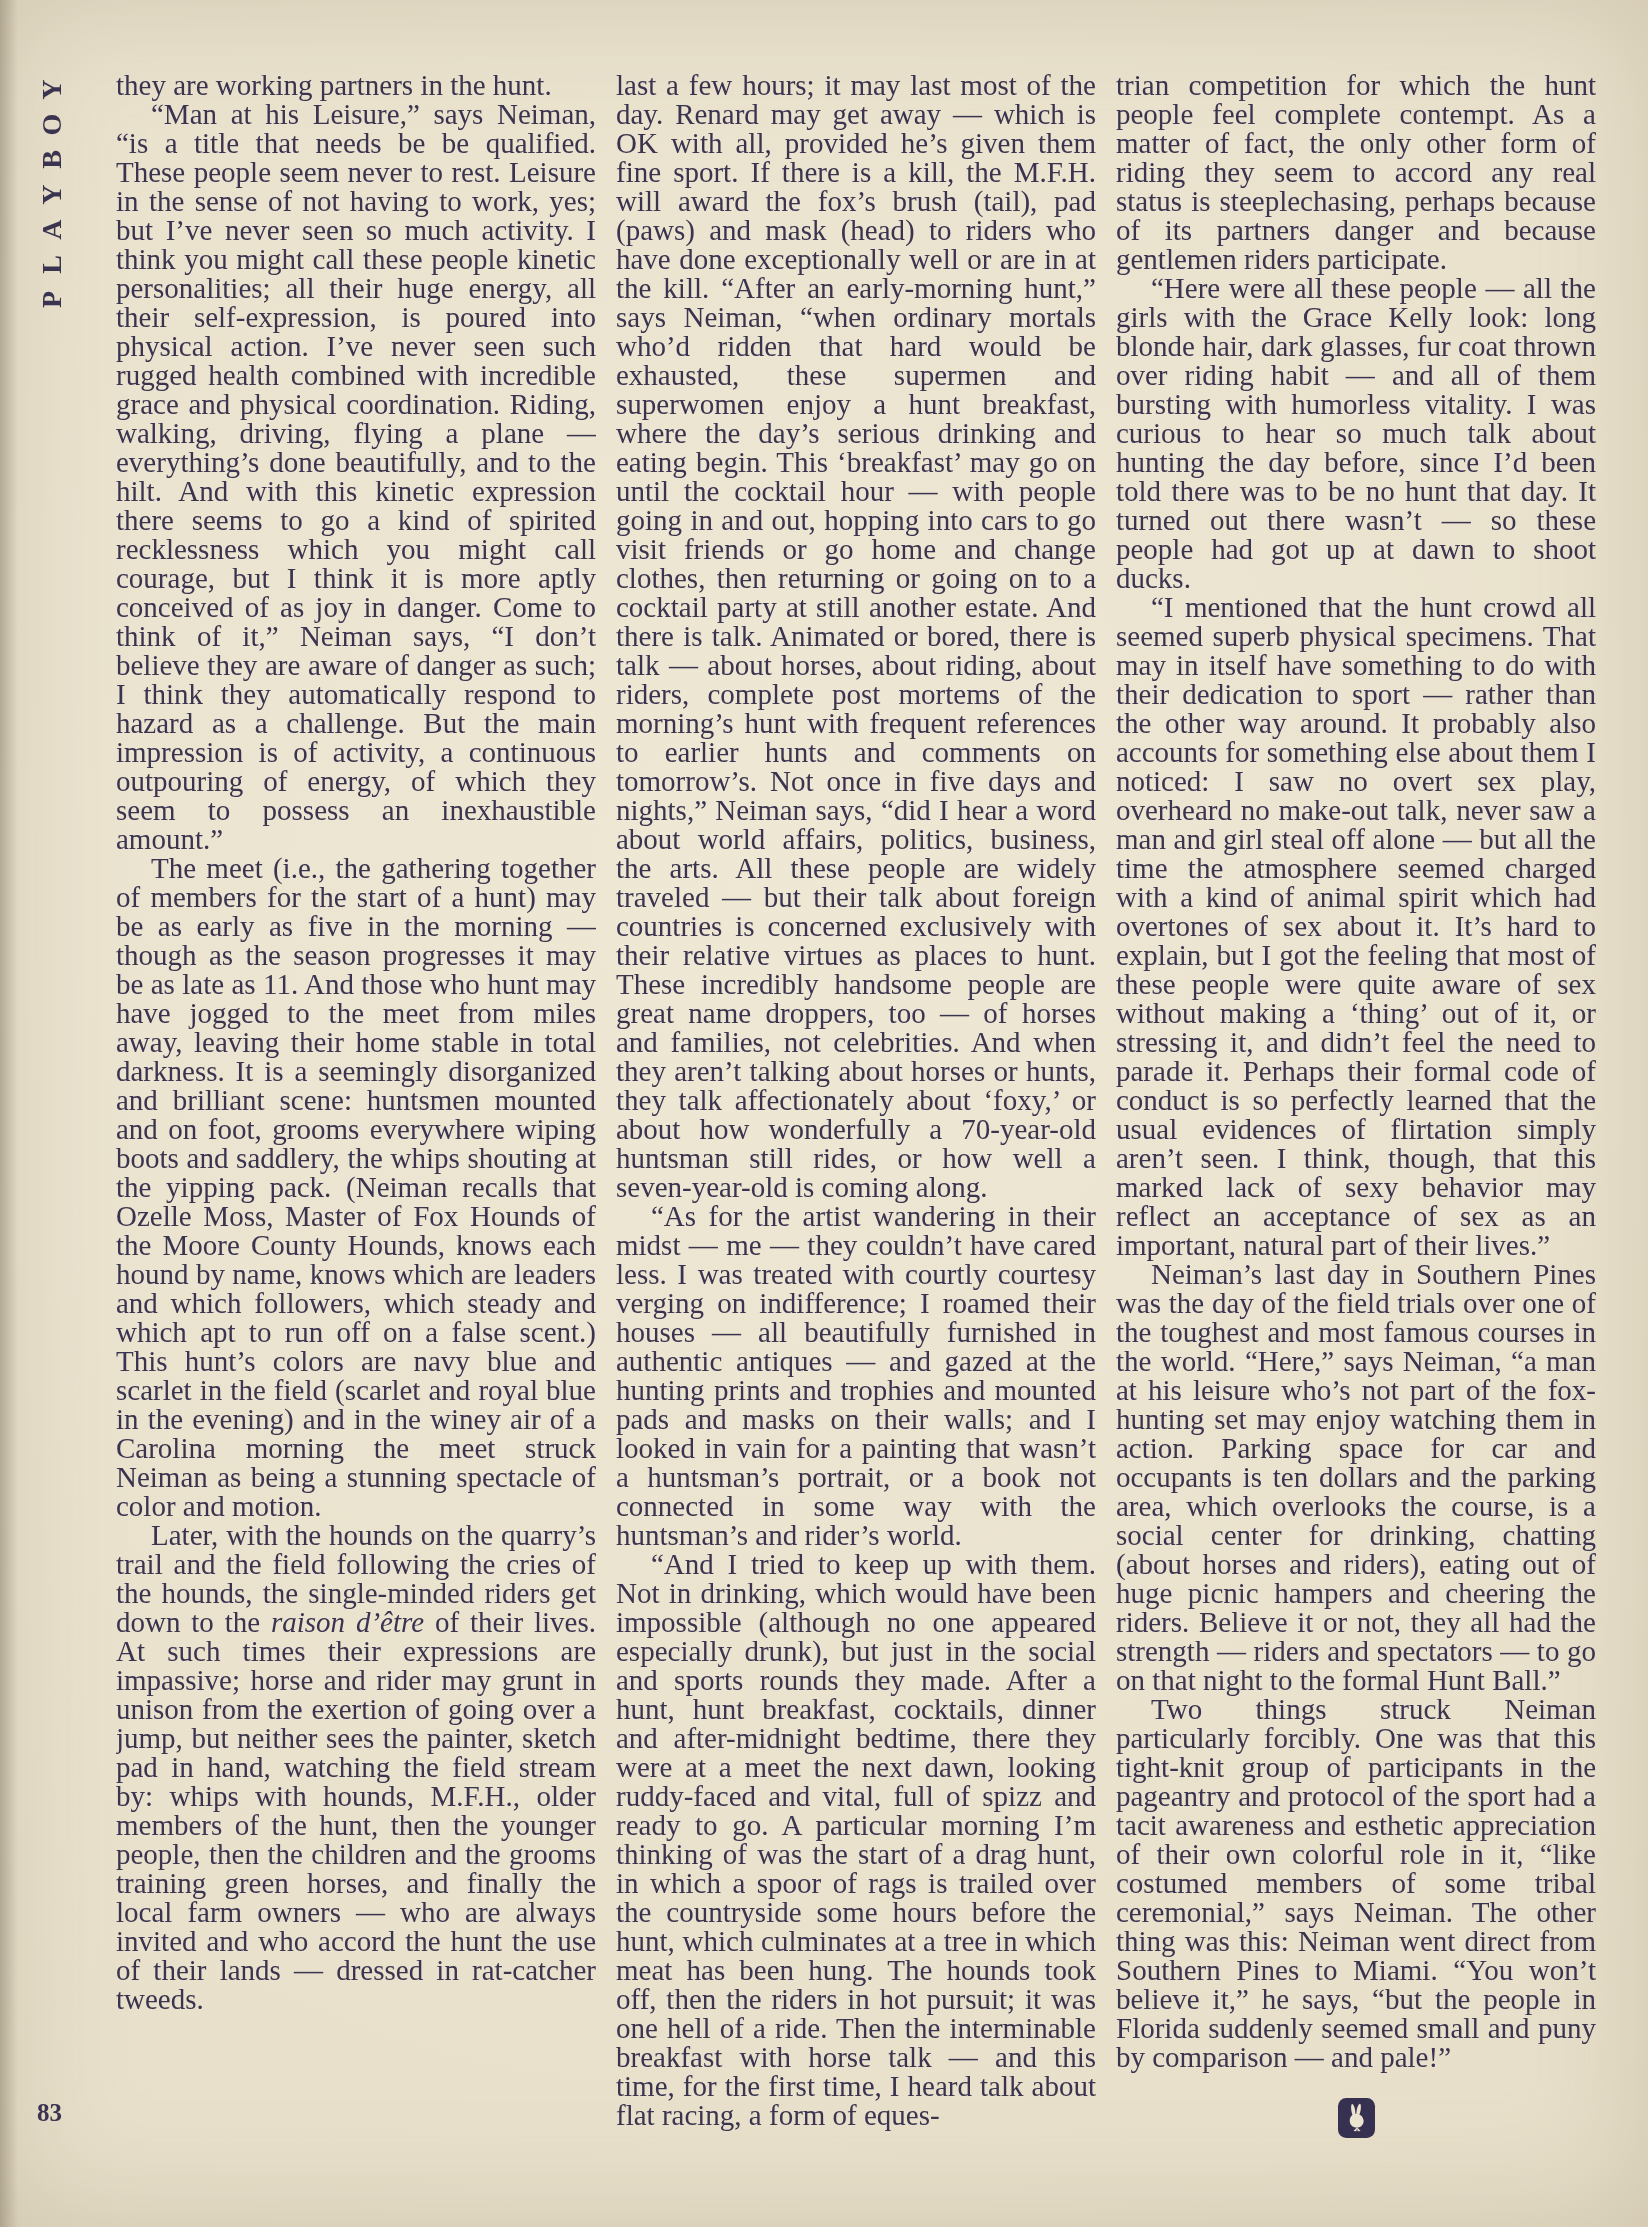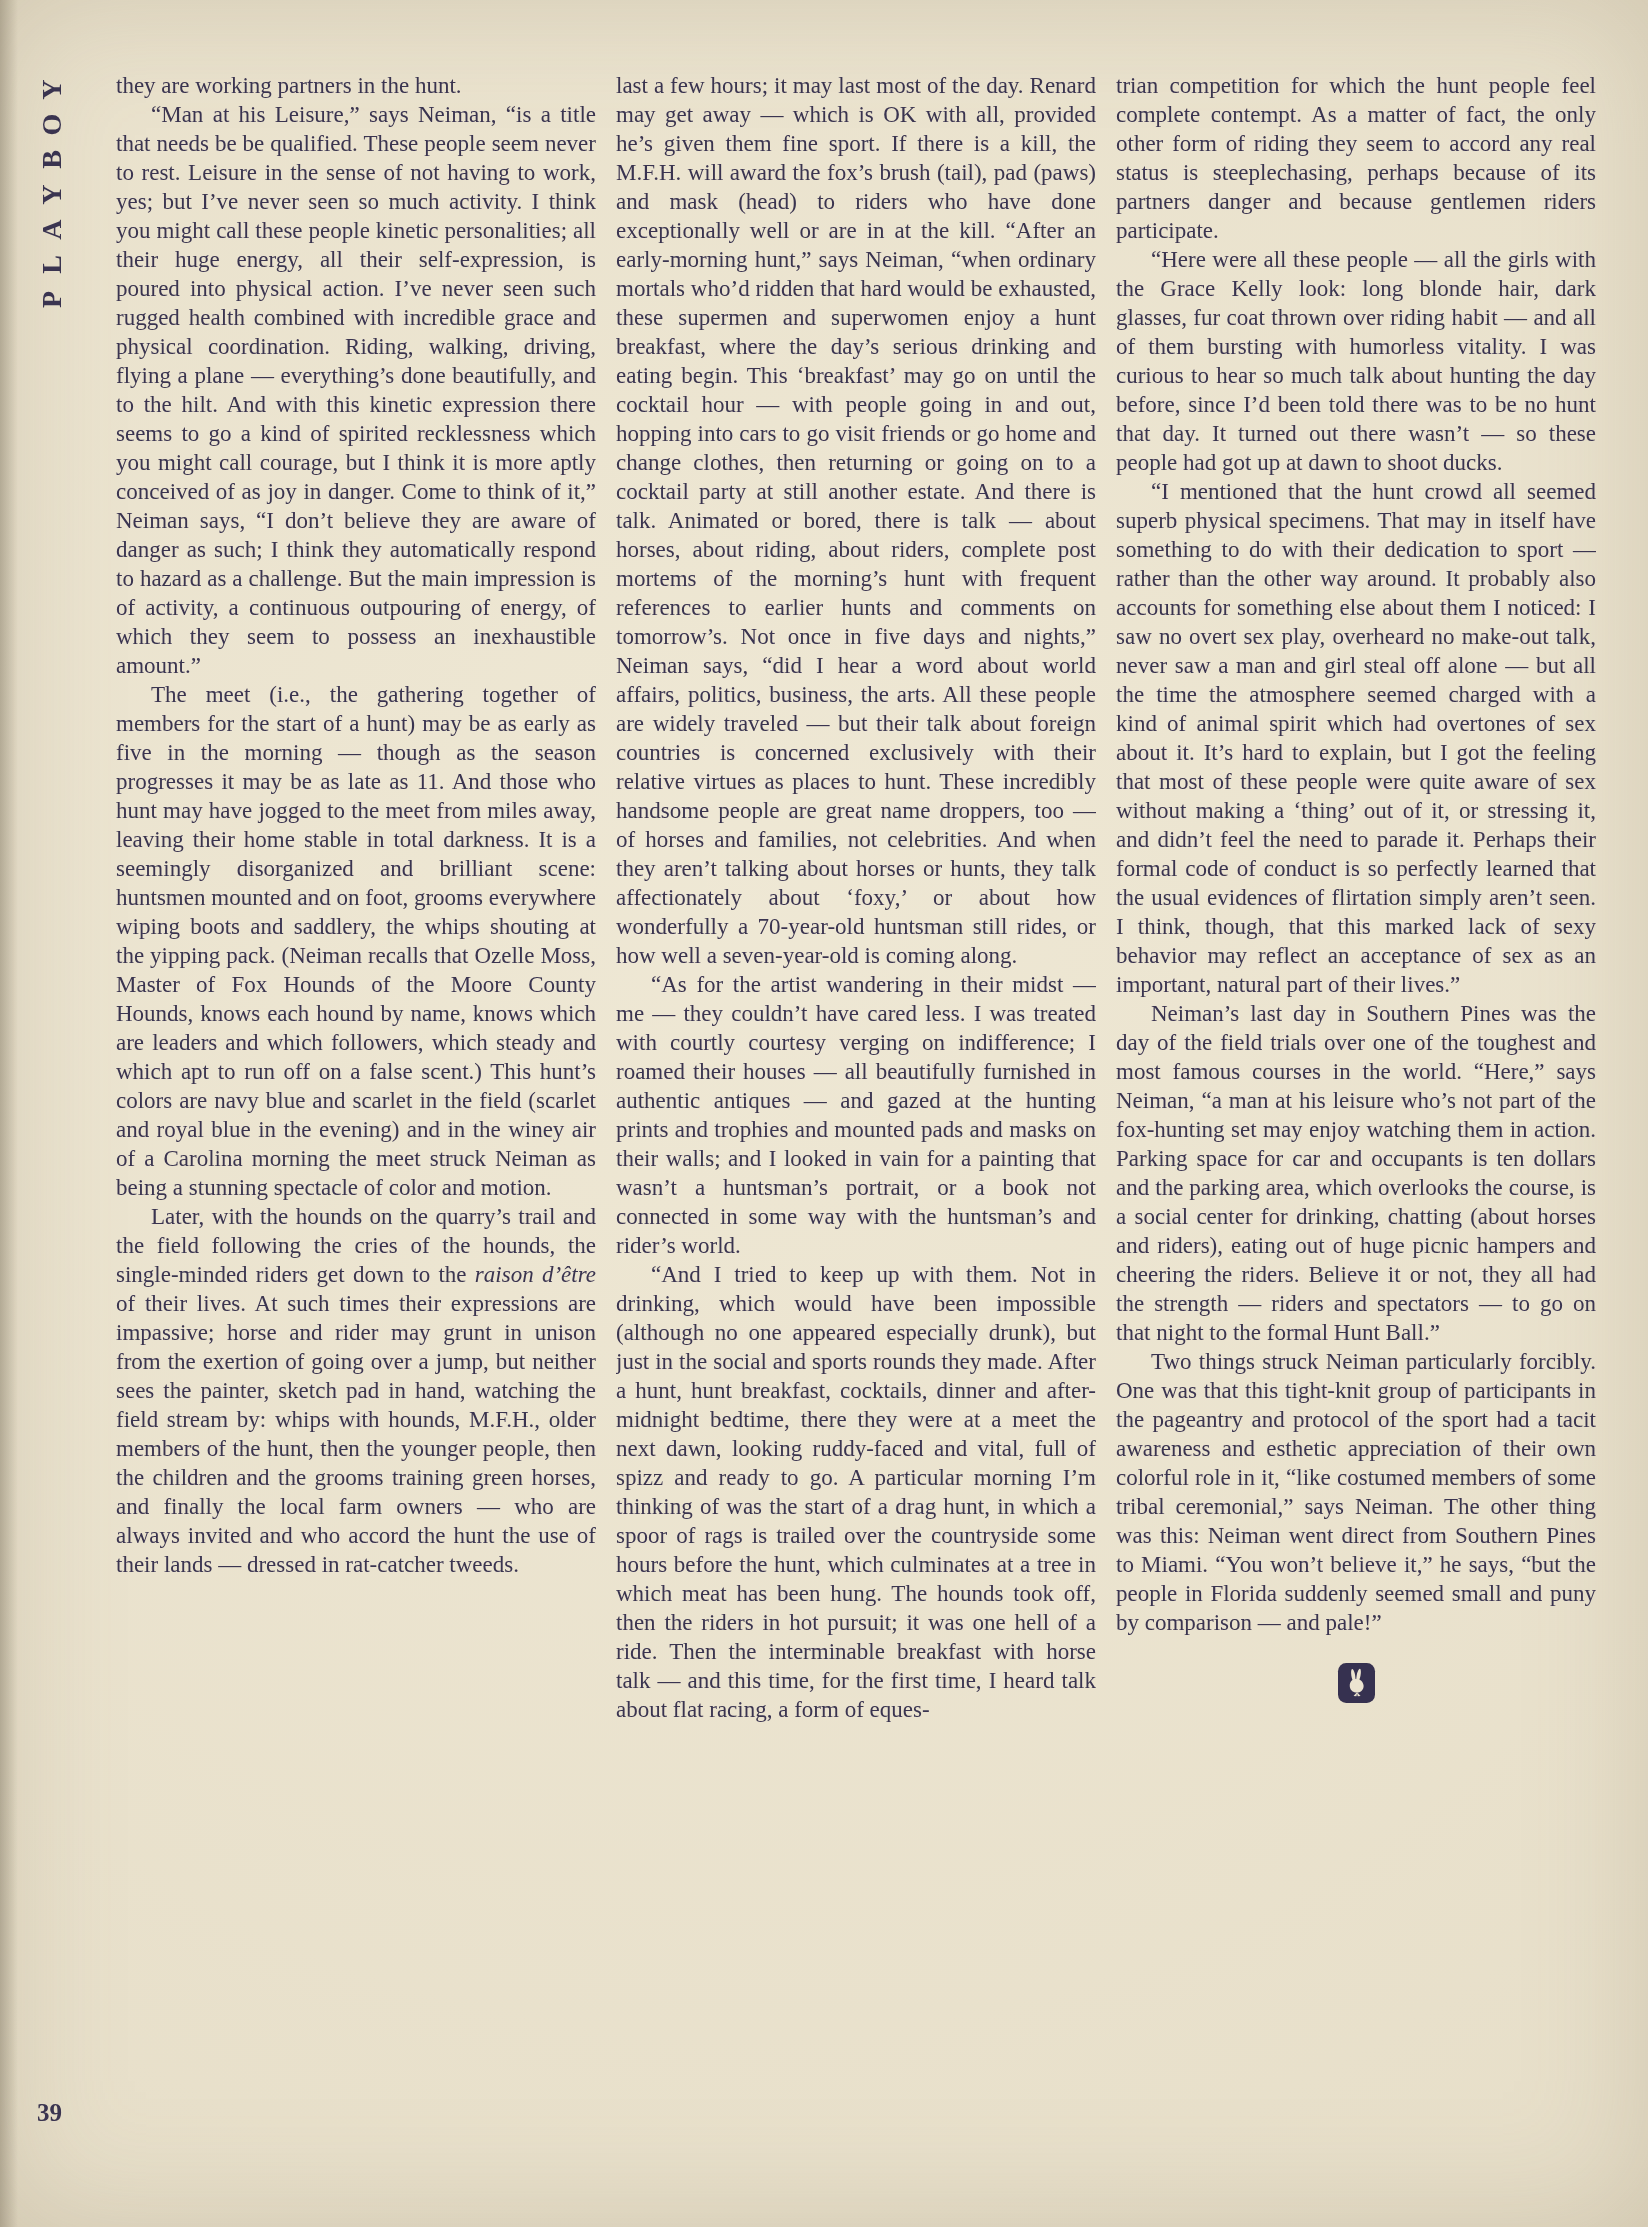--- a/index.html
+++ b/index.html
@@ -30,21 +30,21 @@
     color:#3a3450;
     font-family:"Liberation Serif", serif;
   }
   .columns{
     position:absolute;left:116px;top:71px;
     display:flex;gap:20px;
   }
   .col{
     width:480px;height:2098px;overflow:hidden;
     color:#3a3450;
-    font-size:23px;line-height:29px;
+    font-size:29px;line-height:29px;
     text-align:justify;
   }
   .col p{margin:0;padding:0;}
   .col p.indent{text-indent:35px;}
   .italic{font-style:italic;}
   .page-number{
     position:absolute;left:37px;top:2099px;
     font-weight:bold;font-size:25px;color:#3a3450;
   }
   .end-mark{
@@ -95,15 +95,15 @@
             <ellipse cx="13.9" cy="6.2" rx="1.7" ry="5.9" transform="rotate(11 13.9 6.2)"></ellipse>
             <path d="M11.6 9.2 C15.3 9.2 18.0 12.0 18.3 15.2 C18.5 17.0 17.8 18.9 16.4 20.1 C15.0 21.3 13.0 21.8 11.3 21.5 C8.3 21.1 6.0 18.6 6.0 15.4 C6.0 11.9 8.4 9.2 11.6 9.2 Z"></path>
             <path d="M12.2 21.6 L9.4 24.6 L11.9 24.9 L12.6 21.8 Z"></path>
             <path d="M12.8 21.6 L15.6 24.6 L13.1 24.9 L12.4 21.8 Z"></path>
           </g>
         </svg>
       </div>
     </div>
   </div>
 
-  <div class="page-number">39</div>
+  <div class="page-number">83</div>
 </div>
 
 
 </body></html>

